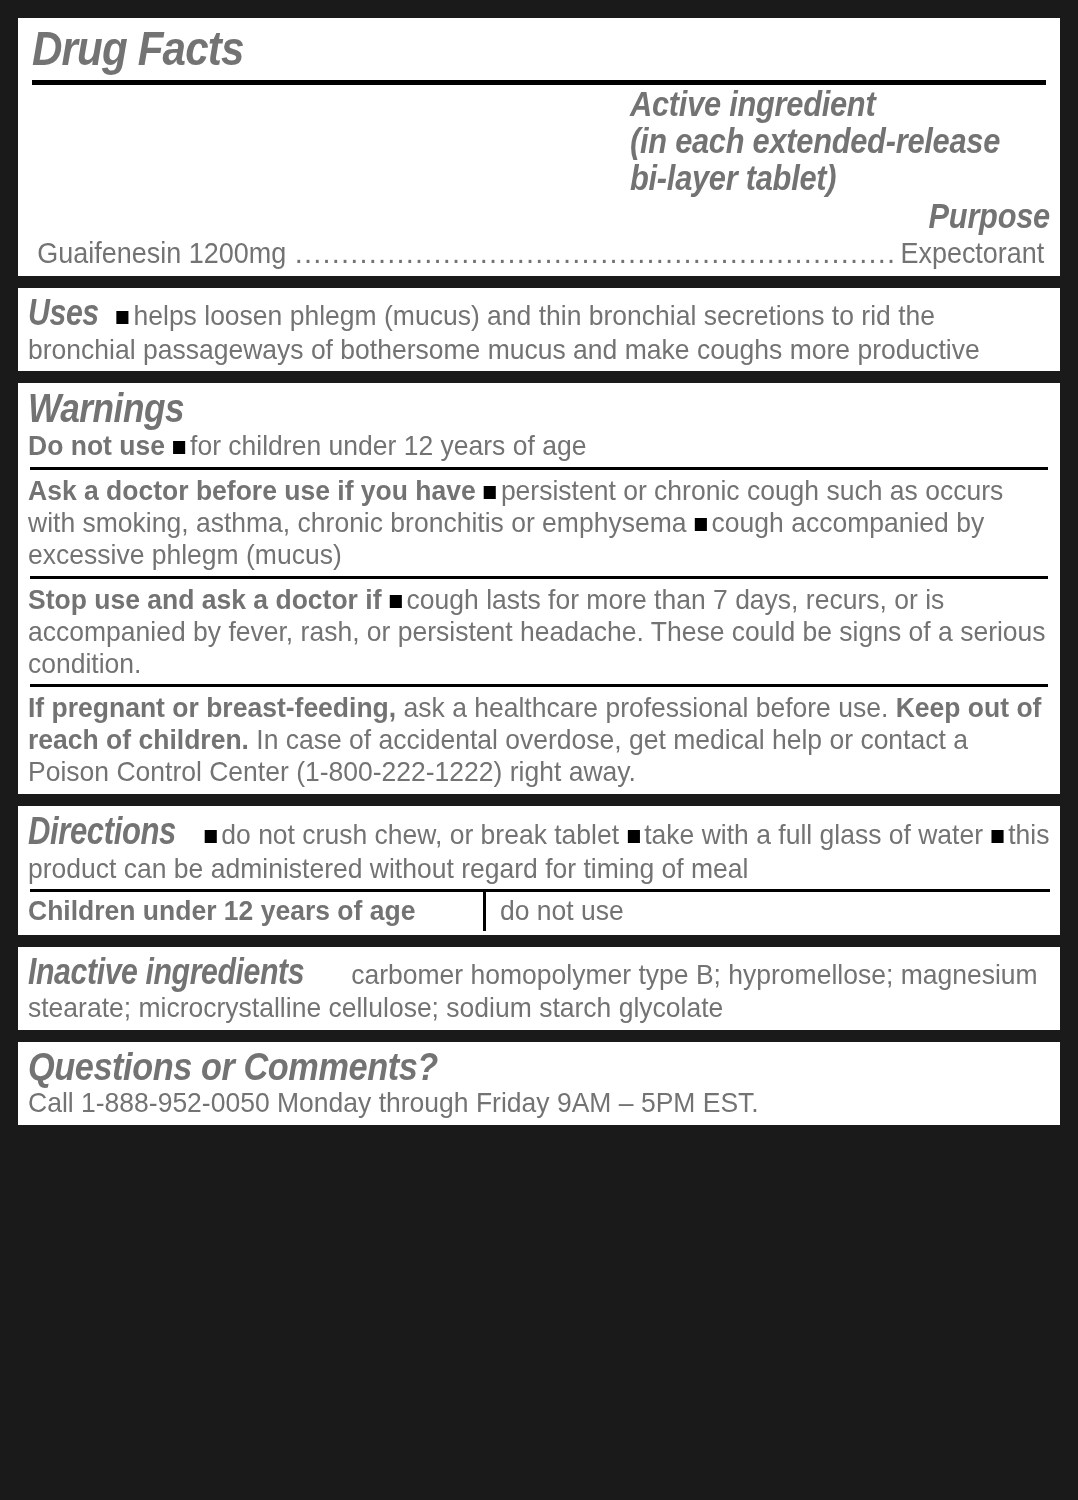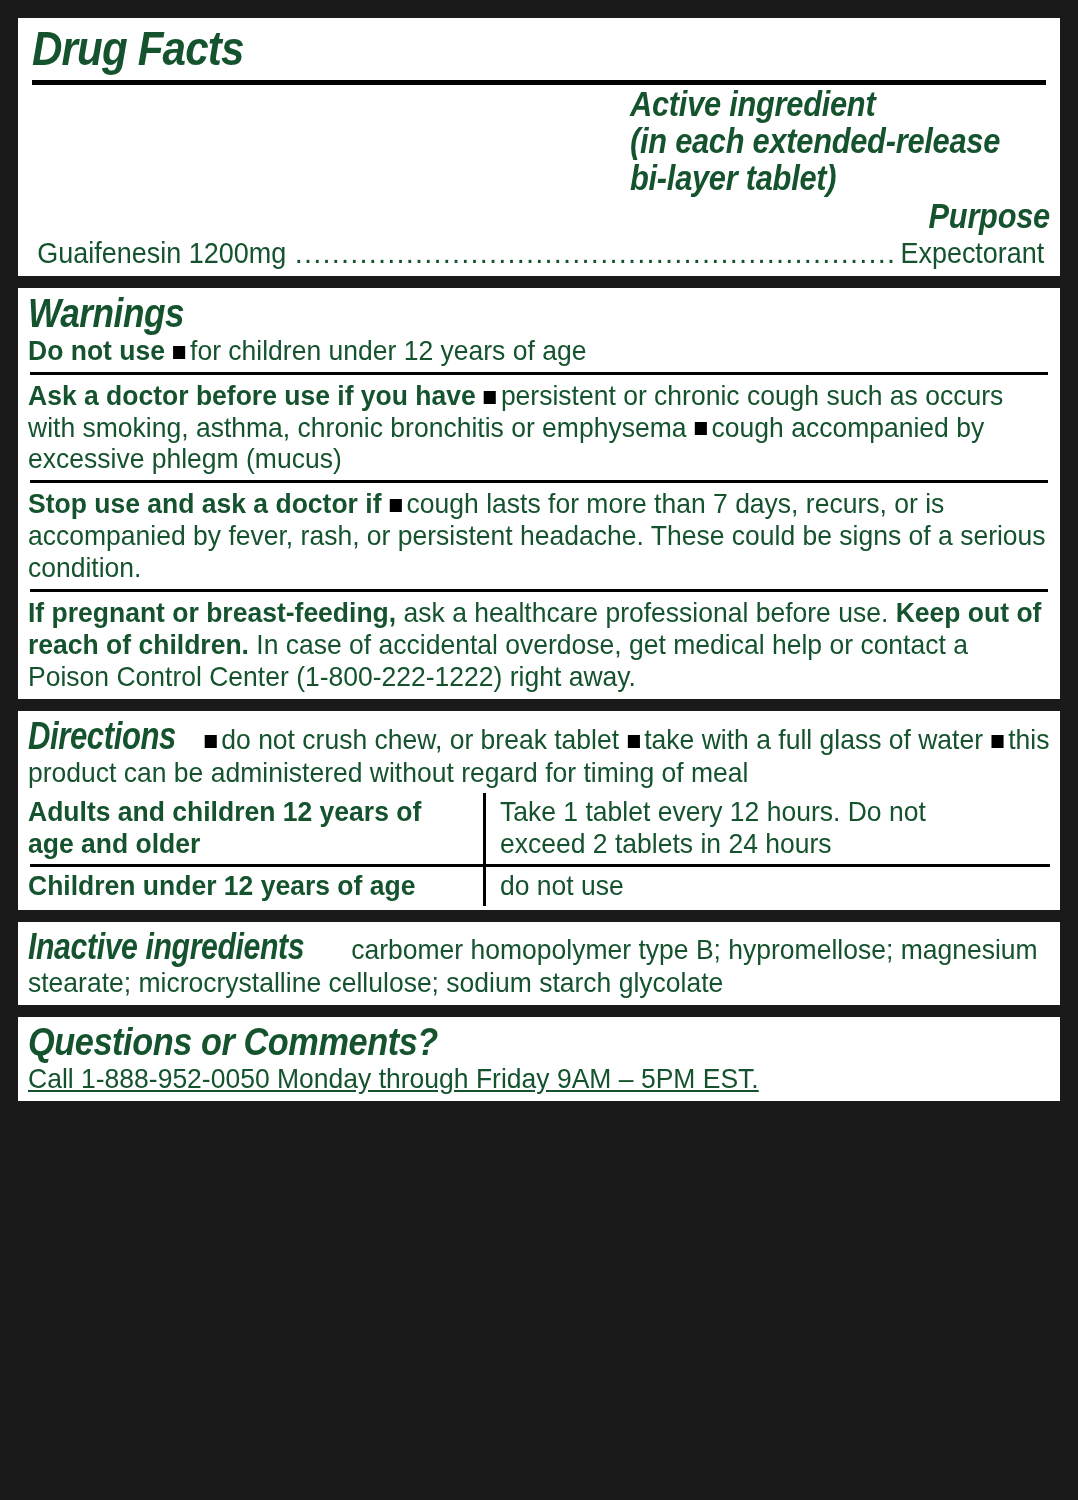--- a/index.html
+++ b/index.html
@@ -9,32 +9,32 @@
   }
 
   #label {
     position: relative;
     width: 1078px;
     height: 1500px;
     box-sizing: border-box;
     background: #1a1a1a;
     padding: 18px 18px 18px 18px;
     font-family: "Liberation Sans", "DejaVu Sans", sans-serif;
-    color: #14532d;
+    color: #737373;
     overflow: hidden;
   }
 
   
   .panel {
     background: #ffffff;
     box-sizing: border-box;
     padding: 4px 10px 6px 10px;
     margin-bottom: 12px;
   }
-  .panel:last-child { margin-bottom: 8px; text-decoration: underline; }
+  .panel:last-child { margin-bottom: 8px; }
 
   .panel.tight { padding-bottom: 4px; }
 
   
 
   
   .bighead {
     font-weight: 700;
     font-style: italic;
     font-stretch: condensed;
@@ -211,20 +211,25 @@
       <div class="ai-purpose">Purpose</div>
     </div>
 
     <div class="ai-leader">
       <span class="nm">Guaifenesin 1200mg</span>
       <span class="dots">................................................................................................................................</span>
       <span class="pp">Expectorant</span>
     </div>
   </div>
 
+  <div class="panel">
+    <div class="headline">
+      <span class="bighead h-uses">Uses</span><span class="sq"></span><span>helps loosen phlegm (mucus) and thin bronchial secretions to rid the bronchial passageways of bothersome mucus and make coughs more productive</span>
+    </div>
+  </div>
 
   <div class="panel">
 
     <div class="h-block bighead h-warn">Warnings</div>
 
     <div class="body">
       <b>Do not use</b><span class="sq"></span><span>for children under 12 years of age</span>
     </div>
 
     <div class="rule"></div>
@@ -249,24 +254,20 @@
     </div>
   </div>
 
   <div class="panel tight">
 
     <div class="headline">
       <span class="bighead h-dir">Directions</span><span class="sq"></span><span>do not crush chew, or break tablet</span><span class="sq"></span><span>take with a full glass of water</span><span class="sq"></span><span>this product can be administered without regard for timing of meal</span>
     </div>
 
     <div class="dtable">
-      <div class="drow">
-        <div class="dcell-l"><span class="sx">Adults and children 12 years of age and older</span></div>
-        <div class="dcell-r"><span class="sx">Take 1 tablet every 12 hours. Do not exceed 2 tablets in 24 hours</span></div>
-      </div>
       <div class="drow-sep"></div>
       <div class="drow">
         <div class="dcell-l"><span class="sx">Children under 12 years of age</span></div>
         <div class="dcell-r"><span class="sx">do not use</span></div>
       </div>
     </div>
   </div>
 
 
   <div class="panel">

